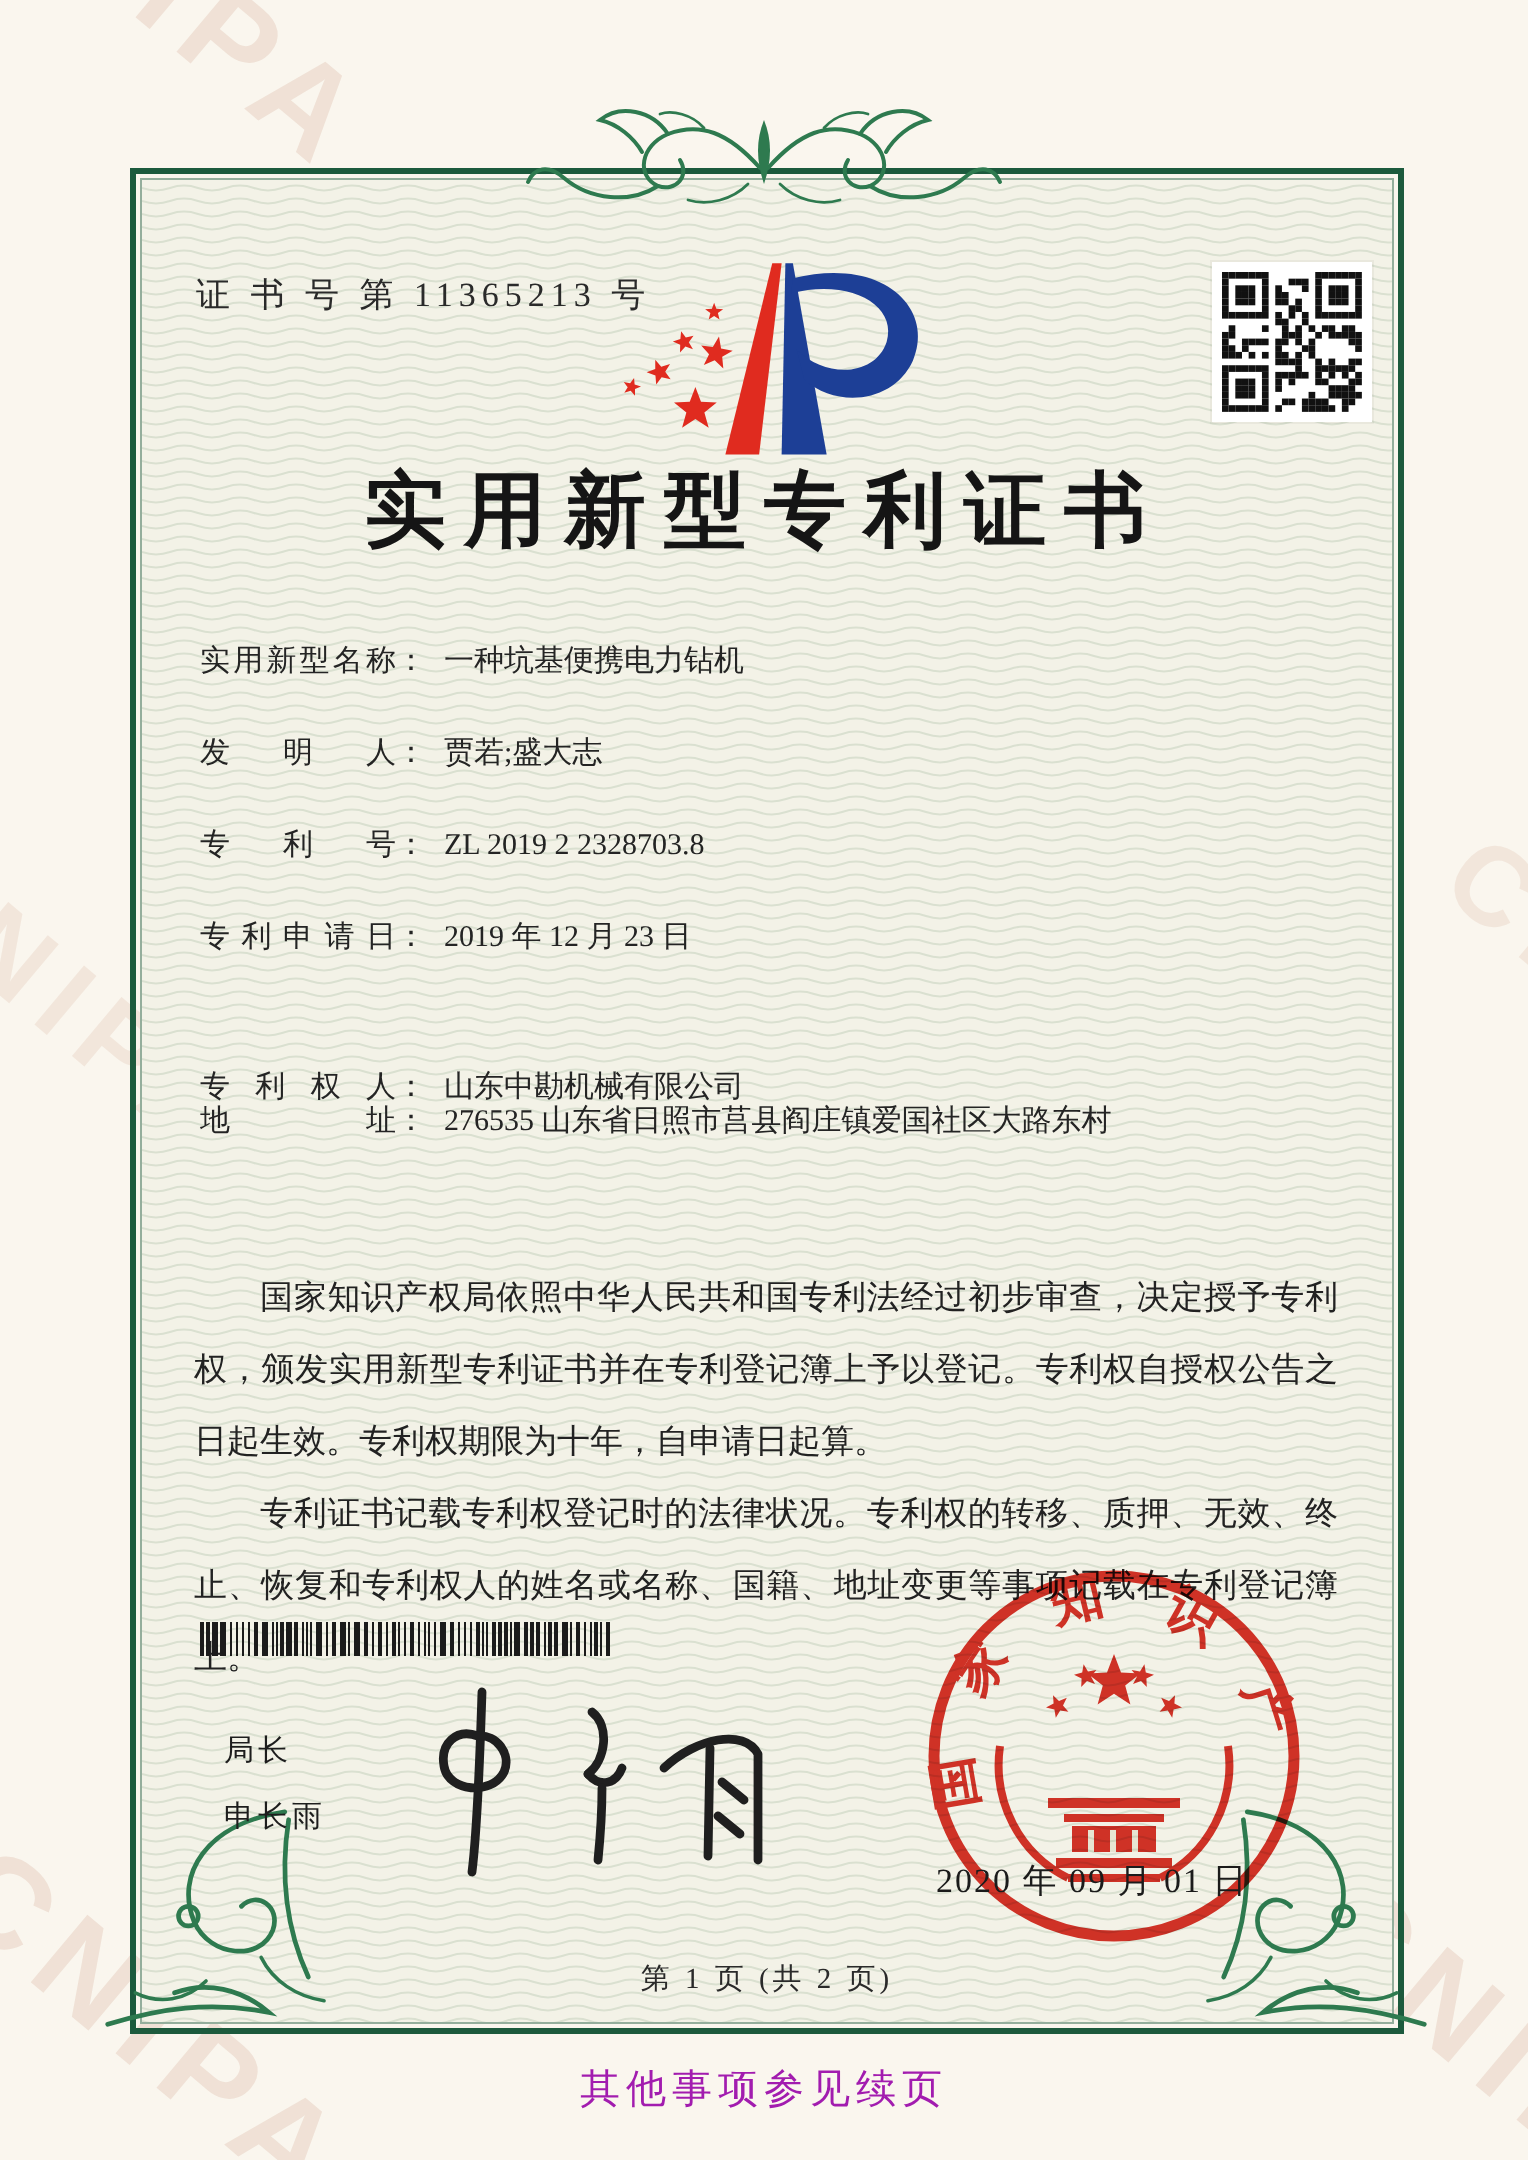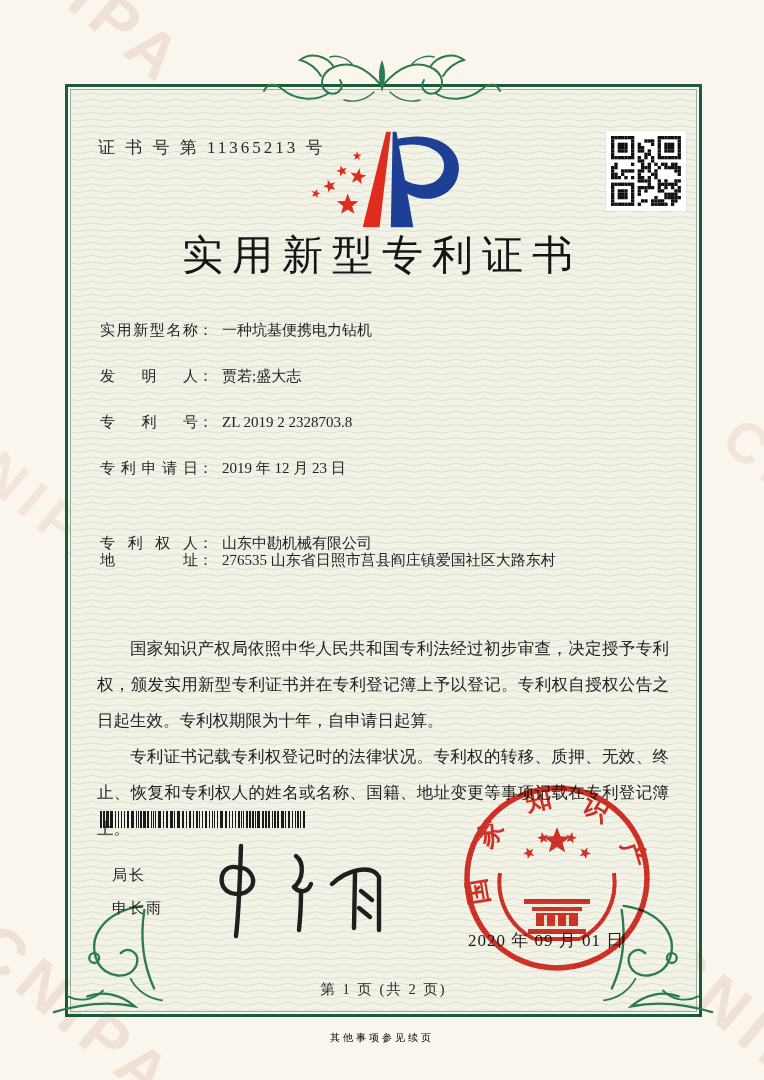--- a/index.html
+++ b/index.html
@@ -21,21 +21,21 @@
 
   .flourish { position:absolute; pointer-events:none; }
 
   .cert-no { position:absolute; left:98px; top:136px; font-size:17px; letter-spacing:3px; color:#2a2a2a; }
 
   .logo { position:absolute; left:298px; top:126px; }
   .qr-wrap { position:absolute; left:606px; top:131px; width:80px; height:80px; background:#ffffff;
              box-shadow:0 0 0 1px rgba(0,0,0,0.04); }
 
   .title { position:absolute; left:0; top:228px; width:764px; text-align:center;
-           font-size:41px; font-weight:400; letter-spacing:9px; color:#151515; }
+           font-size:41px; font-weight:700; letter-spacing:9px; color:#151515; }
 
   .row { position:absolute; left:100px; font-size:15px; color:#242424; white-space:nowrap; }
   .lab { display:inline-block; width:98px; text-align:justify; text-align-last:justify; vertical-align:bottom; }
   .colon { margin-right:9px; }
   .pair2 { position:absolute; left:286px; }
 
   .paras { position:absolute; left:97px; top:631px; width:572px; font-size:16.5px;
            line-height:36px; color:#222; text-align:justify; }
   .paras p { text-indent:2em; }
 
@@ -45,21 +45,21 @@
               font-size:15px; color:#1d1d1d; letter-spacing:2px; }
   .signature { position:absolute; left:208px; top:836px; }
 
   .seal { position:absolute; left:460px; top:781px; mix-blend-mode:multiply; opacity:.94; }
   .seal-date { position:absolute; left:468px; top:929px; width:200px; font-size:17px;
                letter-spacing:1px; color:#1b1b1b; white-space:nowrap; }
 
   .page-num { position:absolute; left:65px; top:980px; width:637px; text-align:center;
               font-size:14.5px; letter-spacing:2px; color:#2a2a2a; }
   .continuation { position:absolute; left:0; top:1031px; width:764px; text-align:center;
-                  font-size:10px; letter-spacing:3px; color:#000000; }
+                  font-size:20px; letter-spacing:3px; color:#a21caf; }
 </style>
 </head>
 <body>
 
 <div class="page">
 
   <span class="wm" style="left:-34px;top:-42px;">CNIPA</span>
   <span class="wm" style="left:668px;top:-40px;">CNIPA</span>
   <span class="wm" style="left:448px;top:322px;font-size:72px;">CNIPA</span>
   <span class="wm small" style="left:-74px;top:468px;">CNIPA</span>

